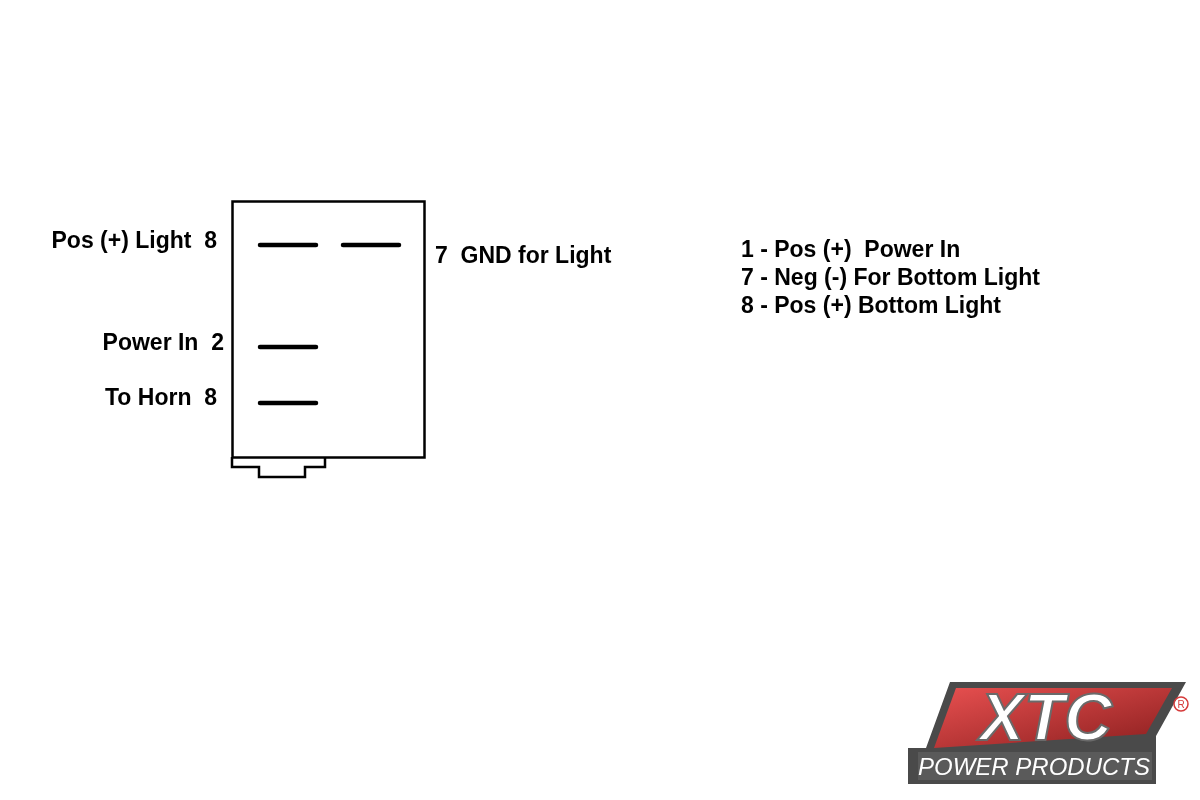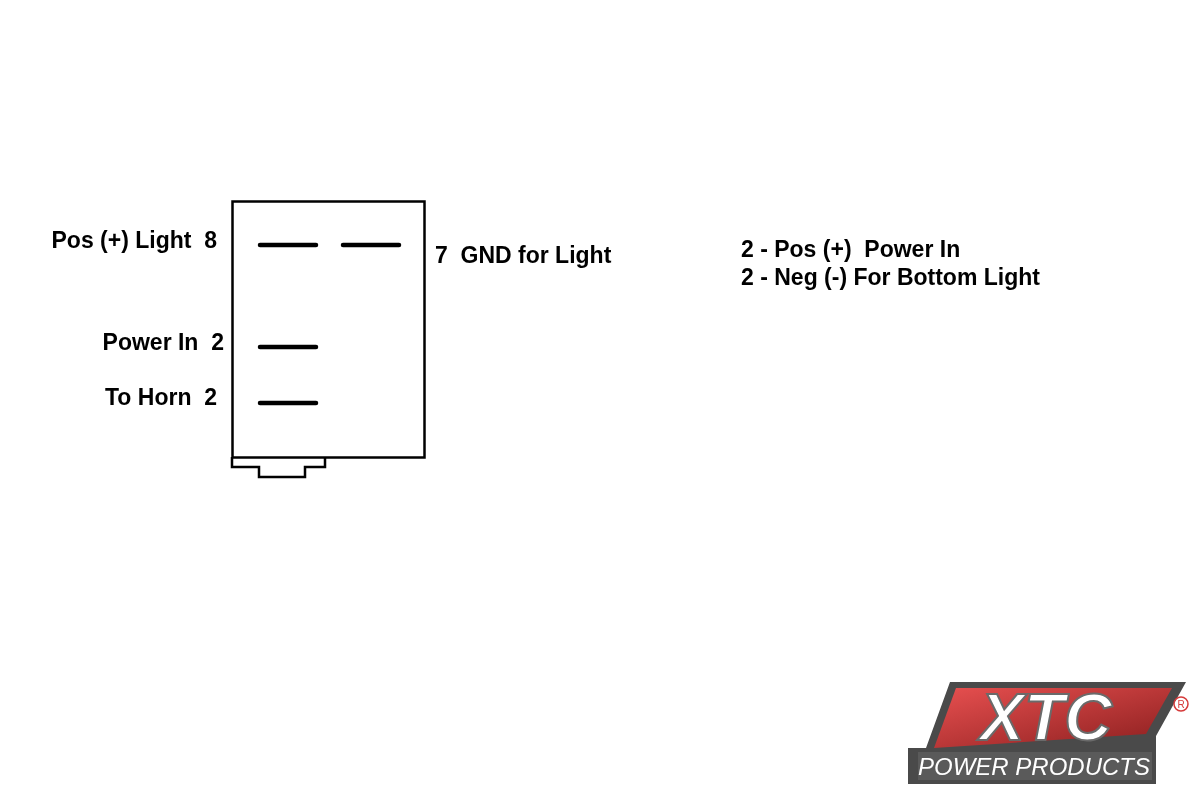--- a/index.html
+++ b/index.html
@@ -12,36 +12,37 @@
     #switch-svg { position: absolute; left: 0; top: 0; }
     .legend { position: absolute; left: 741px; top: 236px; }
     .legend-row { font-weight: bold; font-size: 23px; line-height: 27.8px; white-space: pre; }
     .logo { position: absolute; left: 906px; top: 678px; width: 286px; height: 110px; }
   </style>
 </head>
 <body>
 
 <div class="lbl right-align" style="right:983px; top:227px;">Pos (+) Light  8</div>
 <div class="lbl right-align" style="right:976px; top:329px;">Power In  2</div>
-<div class="lbl right-align" style="right:983px; top:384px;">To Horn  2</div>
+<div class="lbl right-align" style="right:983px; top:384px;">To Horn  8</div>
 
 <div class="lbl" style="left:435px; top:242px;">7  GND for Light</div>
 
 <svg id="switch-svg" width="1200" height="800">
   <rect x="232.5" y="201.5" width="192" height="256" fill="none" stroke="#000" stroke-width="2.5"></rect>
   <path d="M232 457 L232 467 L259 467 L259 477 L305 477 L305 467 L325 467 L325 457" fill="none" stroke="#000" stroke-width="2.5"></path>
   <line x1="260" y1="245" x2="316" y2="245" stroke="#000" stroke-width="4.5" stroke-linecap="round"></line>
   <line x1="343" y1="245" x2="399" y2="245" stroke="#000" stroke-width="4.5" stroke-linecap="round"></line>
   <line x1="260" y1="347" x2="316" y2="347" stroke="#000" stroke-width="4.5" stroke-linecap="round"></line>
   <line x1="260" y1="403" x2="316" y2="403" stroke="#000" stroke-width="4.5" stroke-linecap="round"></line>
 </svg>
 
 <div class="legend">
-  <div class="legend-row">2 - Pos (+)  Power In</div>
-  <div class="legend-row">2 - Neg (-) For Bottom Light</div>
+  <div class="legend-row">1 - Pos (+)  Power In</div>
+  <div class="legend-row">7 - Neg (-) For Bottom Light</div>
+  <div class="legend-row">8 - Pos (+) Bottom Light</div>
 </div>
 
 <svg class="logo" viewBox="0 0 286 110">
   <defs>
     <linearGradient id="redg" x1="0" y1="0" x2="1" y2="1">
       <stop offset="0" stop-color="#e85050"></stop>
       <stop offset="1" stop-color="#8a1e1e"></stop>
     </linearGradient>
   </defs>
   <polygon points="44,4 280,4 250,58 250,106 2,106 2,70 20,70" fill="#4a4a4a"></polygon>

